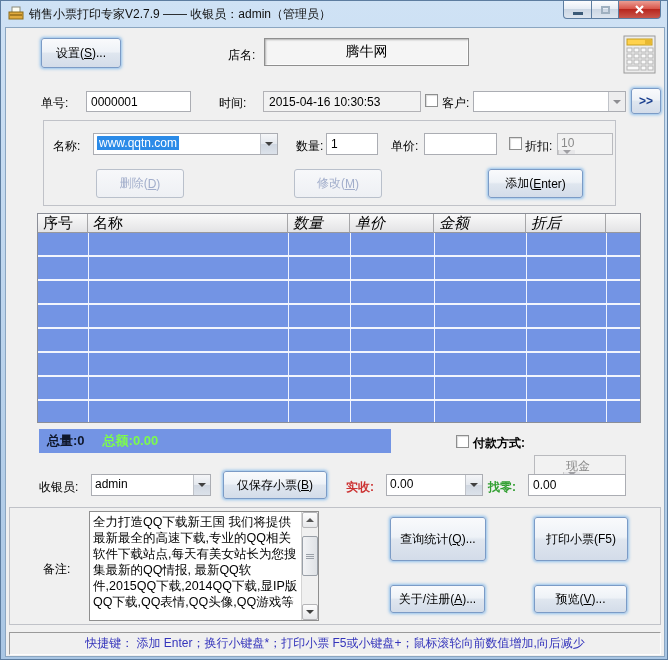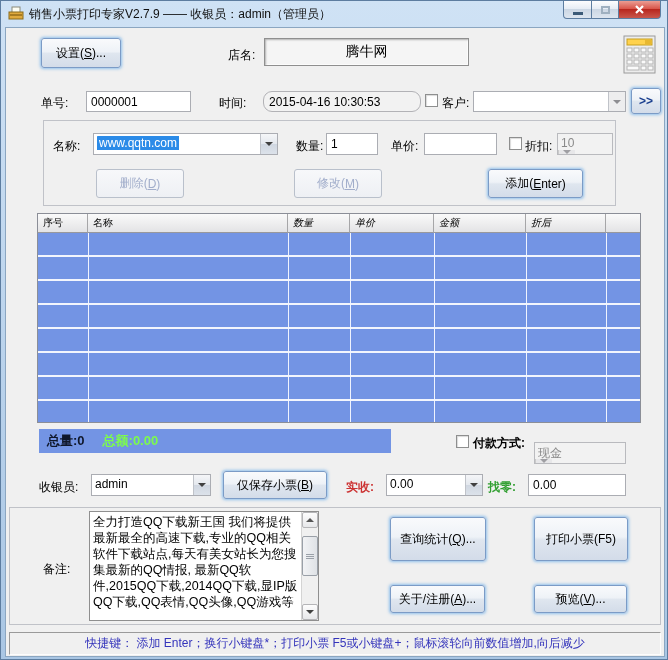--- a/index.html
+++ b/index.html
@@ -64,21 +64,21 @@
   .sel-hl { background:#2b8be8; color:#fff; padding:0 2px; }
 
   
   .groupbox { position:absolute; border:1px solid #c0c2c8; }
 
   
   .table { position:absolute; left:36px; top:212px; width:604px; height:210px;
     border:1px solid #8b8e97; background:#7394e4; }
   .thead { display:flex; height:19px; }
   .th { height:19px; background:linear-gradient(#fafafa,#e3e3e5); border-right:1px solid #a6a6a8;
-    border-bottom:1px solid #98989c; font-size:10px; line-height:18px; padding:0 5px; overflow:hidden; white-space:nowrap; }
+    border-bottom:1px solid #98989c; font-size:15px; line-height:18px; padding:0 5px; overflow:hidden; white-space:nowrap; }
   .th.num { text-align:left;font-style:italic; }
   .c0{width:50px}.c1{width:200px}.c2{width:62px}.c3{width:84px}.c4{width:92px}.c5{width:80px}
   .th.filler{ flex:1; border-right:none; }
   .tbody { position:relative; height:189px;
     background:repeating-linear-gradient(to bottom,#7394e4 0px,#7394e4 22px,#f2f5fd 22px,#f2f5fd 24px); }
   .vline { position:absolute; top:0; bottom:0; width:1px; background:rgba(245,248,255,.95); }
 
   
   .totalbar { position:absolute; left:38px; top:428px; width:352px; height:24px; background:#7394e4;
     display:flex; align-items:center; padding-left:8px; font-size:13px; font-weight:bold; }
@@ -158,21 +158,21 @@
         <rect x="25" y="25" width="5" height="4"></rect>
       <rect x="4" y="31" width="12" height="4"></rect>
         <rect x="18" y="31" width="5" height="4"></rect>
         <rect x="25" y="31" width="5" height="4"></rect>
     </g>
   </svg>
 
   <div class="label" style="left:40px;top:94px;">单号:</div>
   <input class="tinput" style="left: 85px; top: 90px; width: 105px; height: 21px;" value="0000001">
   <div class="label" style="left:218px;top:94px;">时间:</div>
-  <div class="flatbox" style="left:262px;top:90px;width:158px;height:21px;border-radius:9px;">2015-04-16 10:30:53</div>
+  <div class="flatbox" style="left:262px;top:90px;width:158px;height:21px;">2015-04-16 10:30:53</div>
   <span class="cb" style="left:424px;top:93px;"></span>
   <div class="label" style="left:441px;top:94px;">客户:</div>
   <div class="combo" style="left:472px;top:90px;width:153px;height:21px;">
     <span class="ctext"></span>
     <span class="carr" style="background:#ededee;">
         <span class="tri" style="border-top-color:#8d8d91;"></span>
       </span>
   </div>
   <div class="btn glow" style="left:630px;top:87px;width:30px;height:26px;color:#1a3f8f;font-weight:bold;">&gt;&gt;</div>
 
@@ -219,21 +219,21 @@
       <div class="vline" style="left:568px;"></div>
     </div>
   </div>
 
   <div class="totalbar">
     <span class="tot-qty">总量:0</span>
     <span class="tot-amt">总额:0.00</span>
   </div>
   <span class="cb" style="left:455px;top:434px;"></span>
   <div class="label bold" style="left:472px;top:434px;">付款方式:</div>
-  <div class="combo disabled" style="left:533px;top:441px;width:92px;height:22px;">
+  <div class="combo disabled" style="left:533px;top:454px;width:92px;height:22px;padding-left:28px;">
     <span class="ctext">现金</span>
     <span class="carr">
         <span class="tri"></span>
       </span>
   </div>
 
   <div class="label" style="left:38px;top:478px;">收银员:</div>
   <div class="combo" style="left:90px;top:473px;width:120px;height:22px;">
     <span class="ctext">admin</span>
     <span class="carr">

